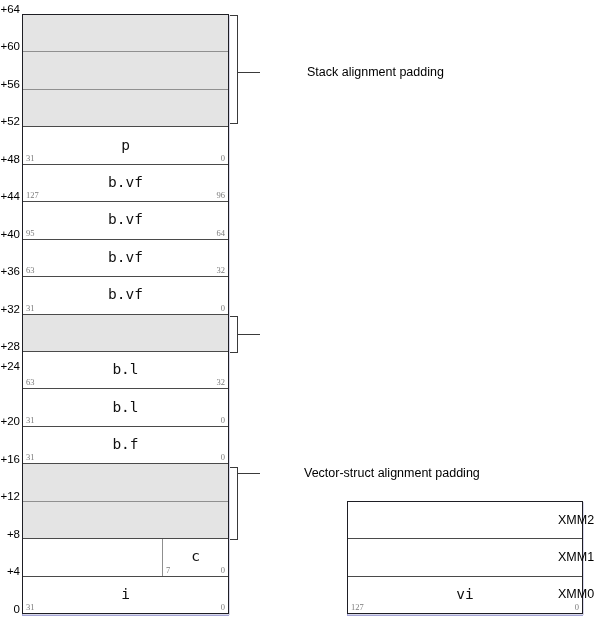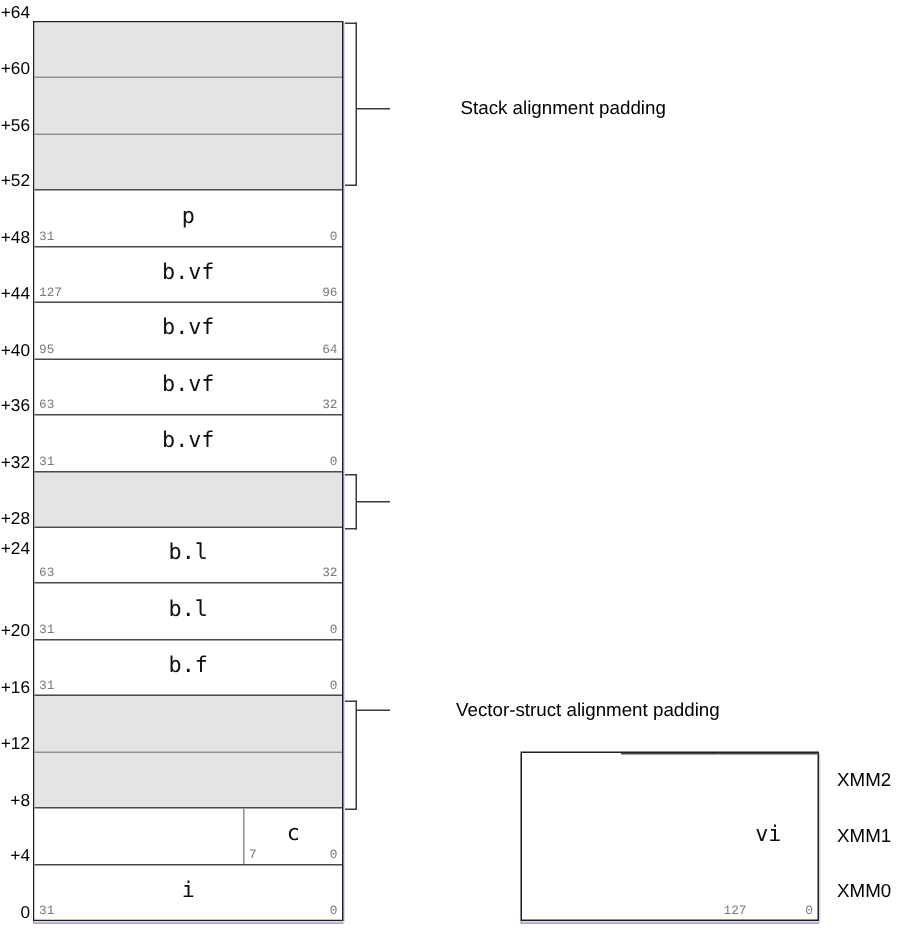--- a/index.html
+++ b/index.html
@@ -11,40 +11,40 @@
          border:1px solid #1e1e24;background:#fff;display:flex;flex-direction:column;
          box-shadow:1px 1px 0 #d8d8ea, 0 2px 0 #a4a4d6;}
   .srow{position:relative;flex:1 1 0;border-top:1px solid #4a4a4a;background:#fff;}
   .srow:first-child{border-top:none;}
   .srow.pad{background:#e4e4e4;}
   .srow.light-sep{border-top-color:#909090;}
 
   .cell-label{position:absolute;left:0;right:0;top:50%;transform:translateY(-58%);
               text-align:center;font-family:"DejaVu Sans Mono",monospace;font-size:14.5px;
               color:#101010;pointer-events:none;}
-  .bit{position:absolute;bottom:1px;font-family:Liberation Mono, monospace;font-size:8.5px;
+  .bit{position:absolute;bottom:1px;font-family:Liberation Serif, serif;font-size:8.5px;
        color:#7b7b7b;line-height:9px;}
   .bit.hi{left:3px;}
   .bit.lo{right:3px;}
 
   .subcell{position:absolute;top:0;bottom:0;right:0;width:65px;border-left:1px solid #8f8f8f;}
 
   
   .offset{position:absolute;left:0;width:20px;text-align:right;font-size:11.5px;color:#000;
           height:12px;line-height:12px;}
 
   
   .brace{position:absolute;left:230px;width:8px;box-sizing:border-box;
          border:1px solid #3a3a3a;border-left:none;}
   .connector{position:absolute;left:238px;width:22px;height:1px;background:#3a3a3a;}
   .ann{position:absolute;font-size:12.5px;color:#000;height:16px;line-height:16px;white-space:nowrap;margin-left:42px;}
 
   
-  .xmm{position:absolute;left:347px;top:501px;width:199px;height:113px;box-sizing:border-box;
-       border:1px solid #1e1e24;background:#fff;display:flex;flex-direction:row;
+  .xmm{position:absolute;left:347px;top:501px;width:236px;height:113px;box-sizing:border-box;
+       border:1px solid #1e1e24;background:#fff;display:flex;flex-direction:column;
        box-shadow:1px 1px 0 #d8d8ea, 0 2px 0 #a4a4d6;}
   .xrow{position:relative;flex:1 1 0;border-top:1px solid #4a4a4a;}
   .xrow:first-child{border-top:none;}
   .reg-label{position:absolute;left:558px;font-size:12.5px;color:#000;height:14px;line-height:14px;}
 </style>
 </head>
 <body>
 
 <div id="page">
 

